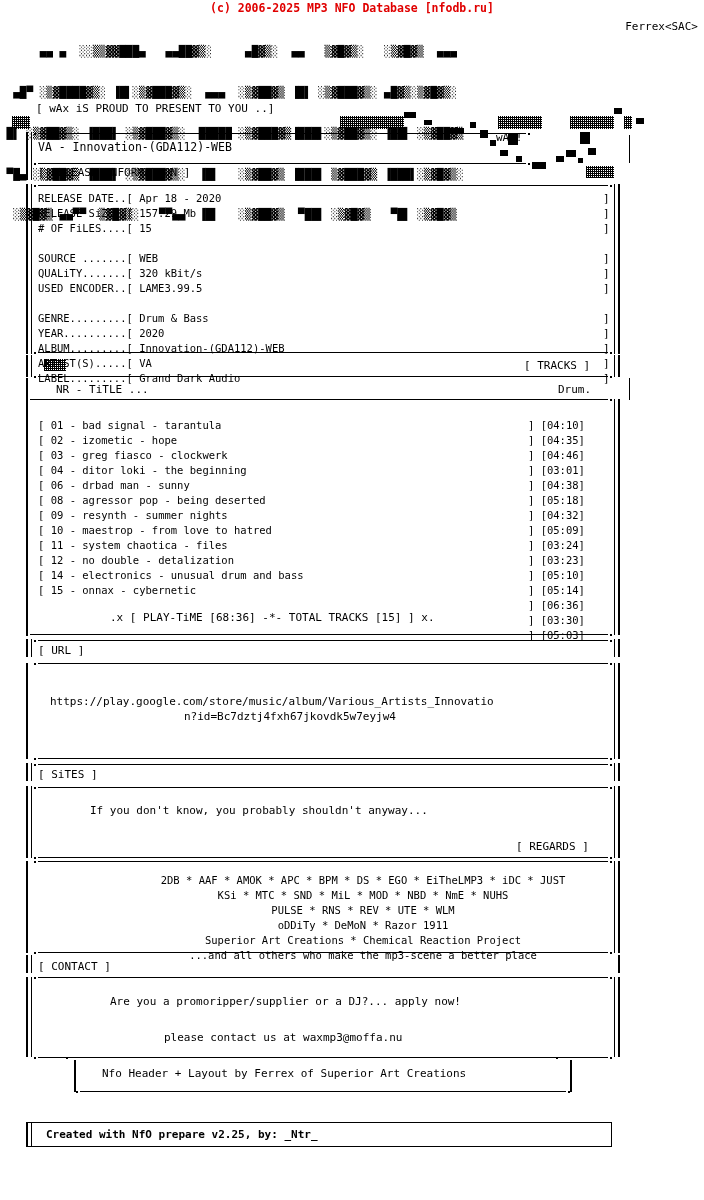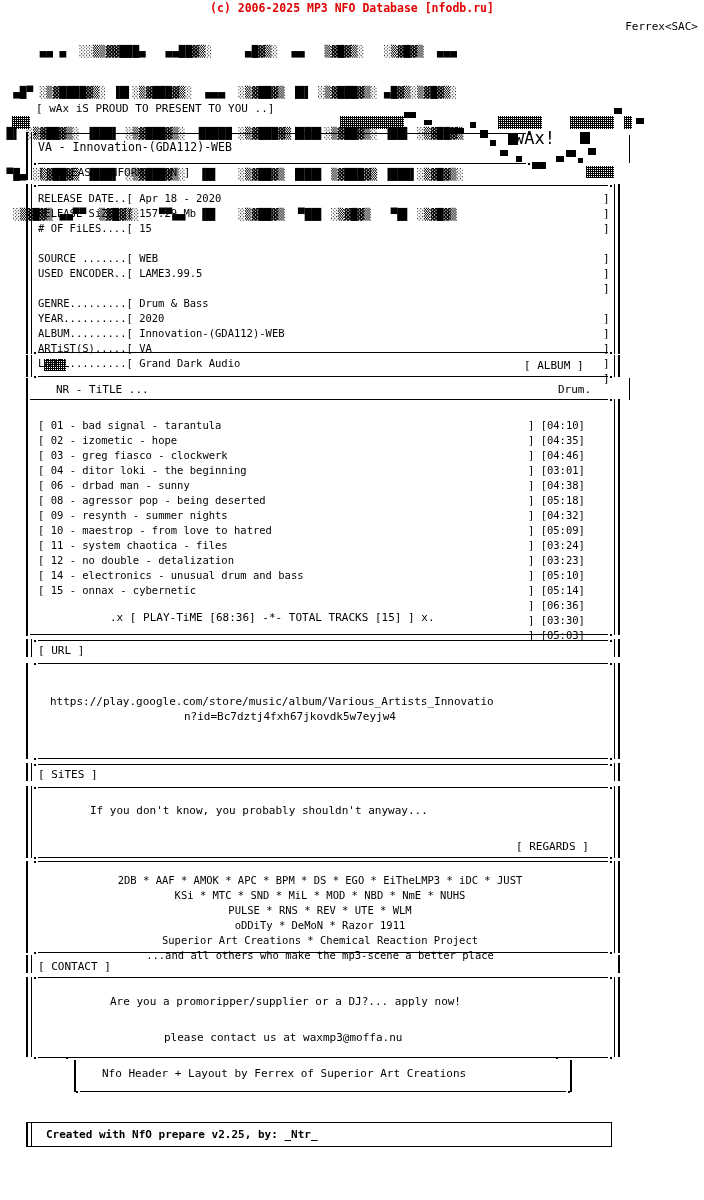--- a/index.html
+++ b/index.html
@@ -50,22 +50,22 @@
     top: 20px;
     right: 6px;
     font-size: 11px;
     line-height: 14px;
     white-space: pre;
     color: #000;
   }
   #waxtag {
     position: absolute;
     top: 131px;
-    left: 514px;
-    font-size: 17px;
+    left: 496px;
+    font-size: 11px;
     line-height: 14px;
     white-space: pre;
     color: #000;
   }
 
   .sec { position: absolute; left: 0; width: 704px; }
   .line { display: block; height: 15px; white-space: pre; font-size: 10.5px; line-height: 15px; }
   .hbar {
     position: absolute;
     background: #000;
@@ -165,20 +165,21 @@
 <div class="hbar" style="left:38px;top:352px;width:570px;"></div>
 <div class="dot" style="left:34px;top:352px;"></div>
 <div class="dot" style="left:610px;top:352px;"></div>
 
 <div class="sec" style="top:191px;left:38px;width:580px;">
   <span class="line"><span>RELEASE DATE..[</span> <span>Apr 18 - 2020</span></span>
   <span class="line"><span>RELEASE SiZE..[</span> <span>157.29 Mb</span></span>
   <span class="line"><span># OF FiLES....[</span> <span>15</span></span>
   <span class="line"> </span>
   <span class="line"><span>SOURCE .......[</span> <span>WEB</span></span>
+  <span class="line"><span>QUALiTY.......[</span> <span>320 kBit/s</span></span>
   <span class="line"><span>USED ENCODER..[</span> <span>LAME3.99.5</span></span>
   <span class="line"> </span>
   <span class="line"><span>GENRE.........[</span> <span>Drum &amp; Bass</span></span>
   <span class="line"><span>YEAR..........[</span> <span>2020</span></span>
   <span class="line"><span>ALBUM.........[</span> <span>Innovation-(GDA112)-WEB</span></span>
   <span class="line"><span>ARTiST(S).....[</span> <span>VA</span></span>
   <span class="line"><span>LABEL.........[</span> <span>Grand Dark Audio</span></span>
 </div>
 
 <div class="txt" style="left:603px;top:191px;line-height:15px;">]
@@ -189,21 +190,21 @@
 ]
 ]
  
 ]
 ]
 ]
 ]
 ]</div>
 
 <div class="shadeblock" style="left:44px;top:359px;width:22px;height:12px;"></div>
-<div class="txt" style="left:524px;top:358px;">[ ALBUM ]</div>
+<div class="txt" style="left:524px;top:358px;">[ TRACKS ]</div>
 <div class="hbar" style="left:38px;top:376px;width:570px;"></div>
 <div class="dot" style="left:34px;top:376px;"></div>
 <div class="dot" style="left:610px;top:376px;"></div>
 <div class="vbar2" style="left:26px;top:355px;height:22px;"></div>
 <div class="vbar" style="left:31px;top:355px;height:22px;"></div>
 <div class="vbar2" style="left:618px;top:355px;height:22px;"></div>
 <div class="vbar" style="left:614px;top:355px;height:22px;"></div>
 
 <div class="txt" style="left:56px;top:382px;">NR - TiTLE ...</div>
 <div class="txt" style="left:558px;top:382px;">Drum.</div>
@@ -307,21 +308,21 @@
 <div class="hbar" style="left:38px;top:861px;width:570px;"></div>
 <div class="dot" style="left:34px;top:861px;"></div>
 <div class="dot" style="left:610px;top:861px;"></div>
 <div class="vbar2" style="left:26px;top:861px;height:92px;"></div>
 <div class="vbar2" style="left:618px;top:861px;height:92px;"></div>
 <div class="vbar" style="left:614px;top:861px;height:92px;"></div>
 <div class="hbar" style="left:38px;top:952px;width:570px;"></div>
 <div class="dot" style="left:34px;top:952px;"></div>
 <div class="dot" style="left:610px;top:952px;"></div>
 
-<div class="sec" style="top:873px;left:0px;width:640px;text-align:center;">
+<div class="sec" style="top:873px;left:0px;width:640px;text-align:center;padding-left:43px;">
   <span class="line">2DB * AAF * AMOK * APC * BPM * DS * EGO * EiTheLMP3 * iDC * JUST</span>
   <span class="line">KSi * MTC * SND * MiL * MOD * NBD * NmE * NUHS</span>
   <span class="line">PULSE * RNS * REV * UTE * WLM</span>
   <span class="line">oDDiTy * DeMoN * Razor 1911</span>
   <span class="line">Superior Art Creations * Chemical Reaction Project</span>
   <span class="line">...and all others who make the mp3-scene a better place</span>
 </div>
 
 <div class="txt" style="left:38px;top:959px;">[ CONTACT ]</div>
 <div class="vbar2" style="left:26px;top:955px;height:18px;"></div>

